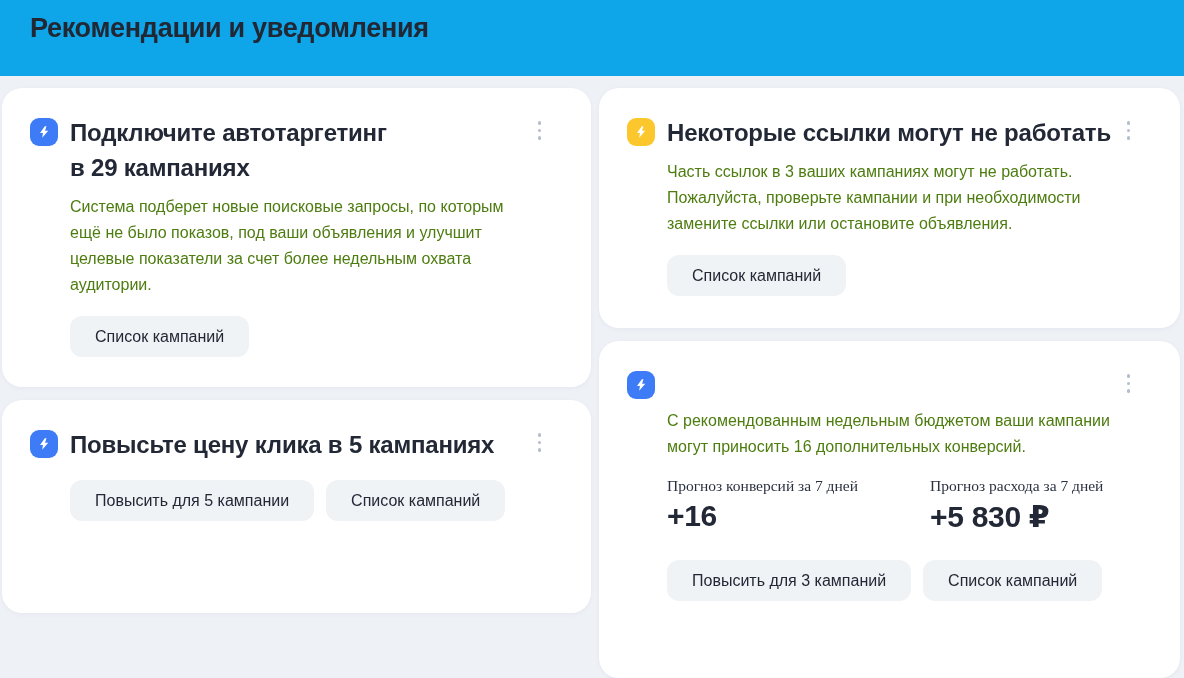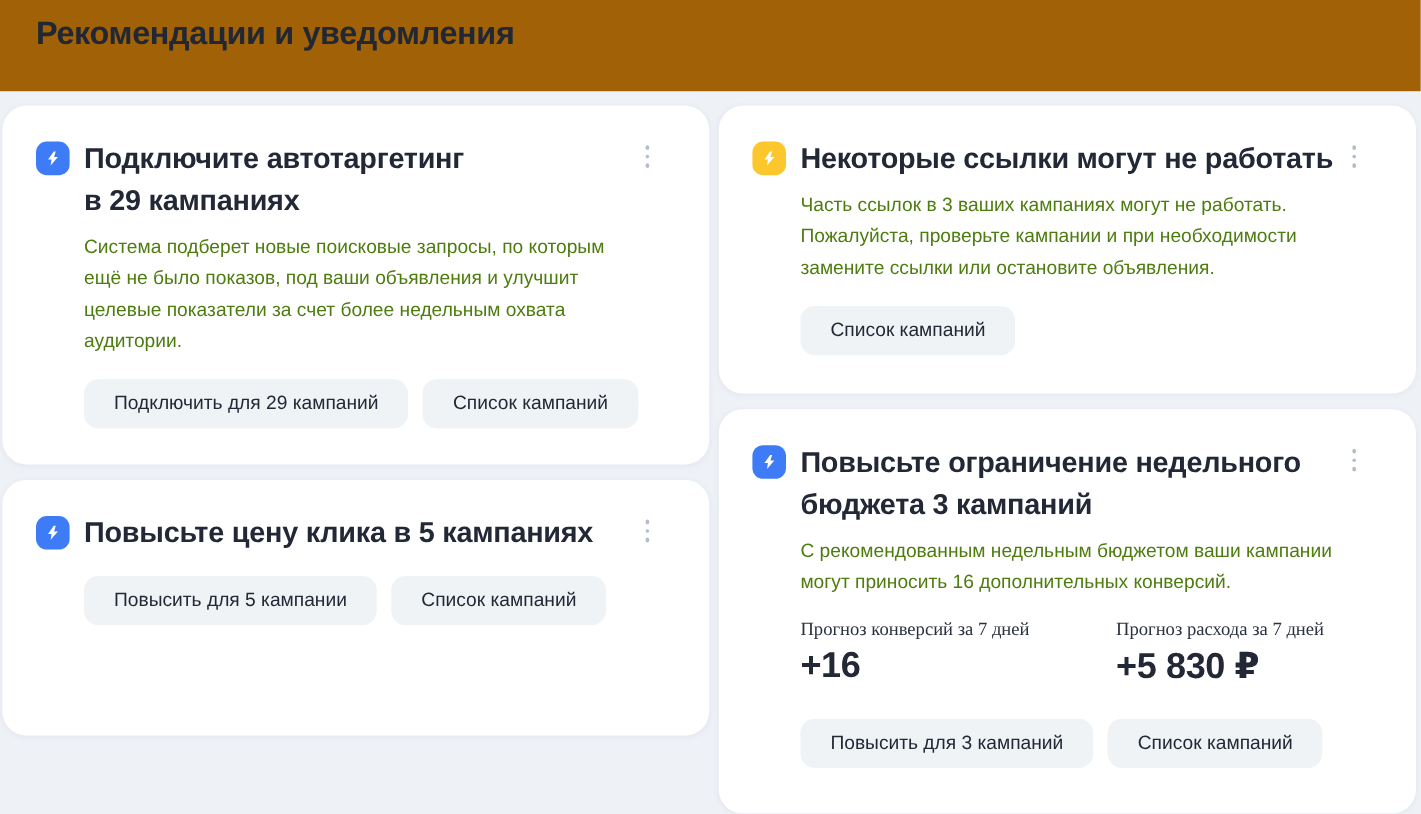--- a/index.html
+++ b/index.html
@@ -3,21 +3,21 @@
 <meta charset="utf-8">
 <style>
   * { margin: 0; padding: 0; box-sizing: border-box; }
   html, body { width: 1184px; height: 678px; overflow: hidden; }
   body {
     font-family: "Liberation Sans", "DejaVu Sans", sans-serif;
     background: #eef1f6;
     color: #222835;
   }
   .header {
-    background: #a16207;
+    background: #0ea5e9;
     height: 76px;
     padding: 13px 0 0 30px;
   }
   .page-title {
     font-size: 27px;
     font-weight: 700;
     letter-spacing: -0.3px;
     color: #212733;
   }
   .board {
@@ -138,21 +138,20 @@
             </svg>
         </div>
         <div class="card-title">Подключите автотаргетинг
 в 29 кампаниях</div>
       </div>
       <div class="card-desc">Система подберет новые поисковые запросы, по которым
 ещё не было показов, под ваши объявления и улучшит
 целевые показатели за счет более недельным охвата
 аудитории.</div>
       <div class="card-actions">
-        <button class="btn">Подключить для 29 кампаний</button>
         <button class="btn">Список кампаний</button>
       </div>
     </div>
 
     <div class="card card-3">
       <div class="kebab">
           <span></span>
           <span></span>
           <span></span>
         </div>
@@ -201,22 +200,20 @@
           <span></span>
           <span></span>
           <span></span>
         </div>
       <div class="card-head">
         <div class="card-icon" style="background-color: rgb(62, 124, 247);">
           <svg width="14" height="14" viewBox="0 0 24 24">
               <path fill="#ffffff" d="M13.4 2 L5.2 13.6 H10.2 L8.9 22 L19.3 10 H13.8 L16.2 2 Z"></path>
             </svg>
         </div>
-        <div class="card-title">Повысьте ограничение недельного
-бюджета 3 кампаний</div>
       </div>
       <div class="card-desc">С рекомендованным недельным бюджетом ваши кампании
 могут приносить 16 дополнительных конверсий.</div>
       <div class="stats">
         <div class="stat">
           <div class="stat-label">Прогноз конверсий за 7 дней</div>
           <div class="stat-value">+16</div>
         </div>
         <div class="stat">
           <div class="stat-label">Прогноз расхода за 7 дней</div>

